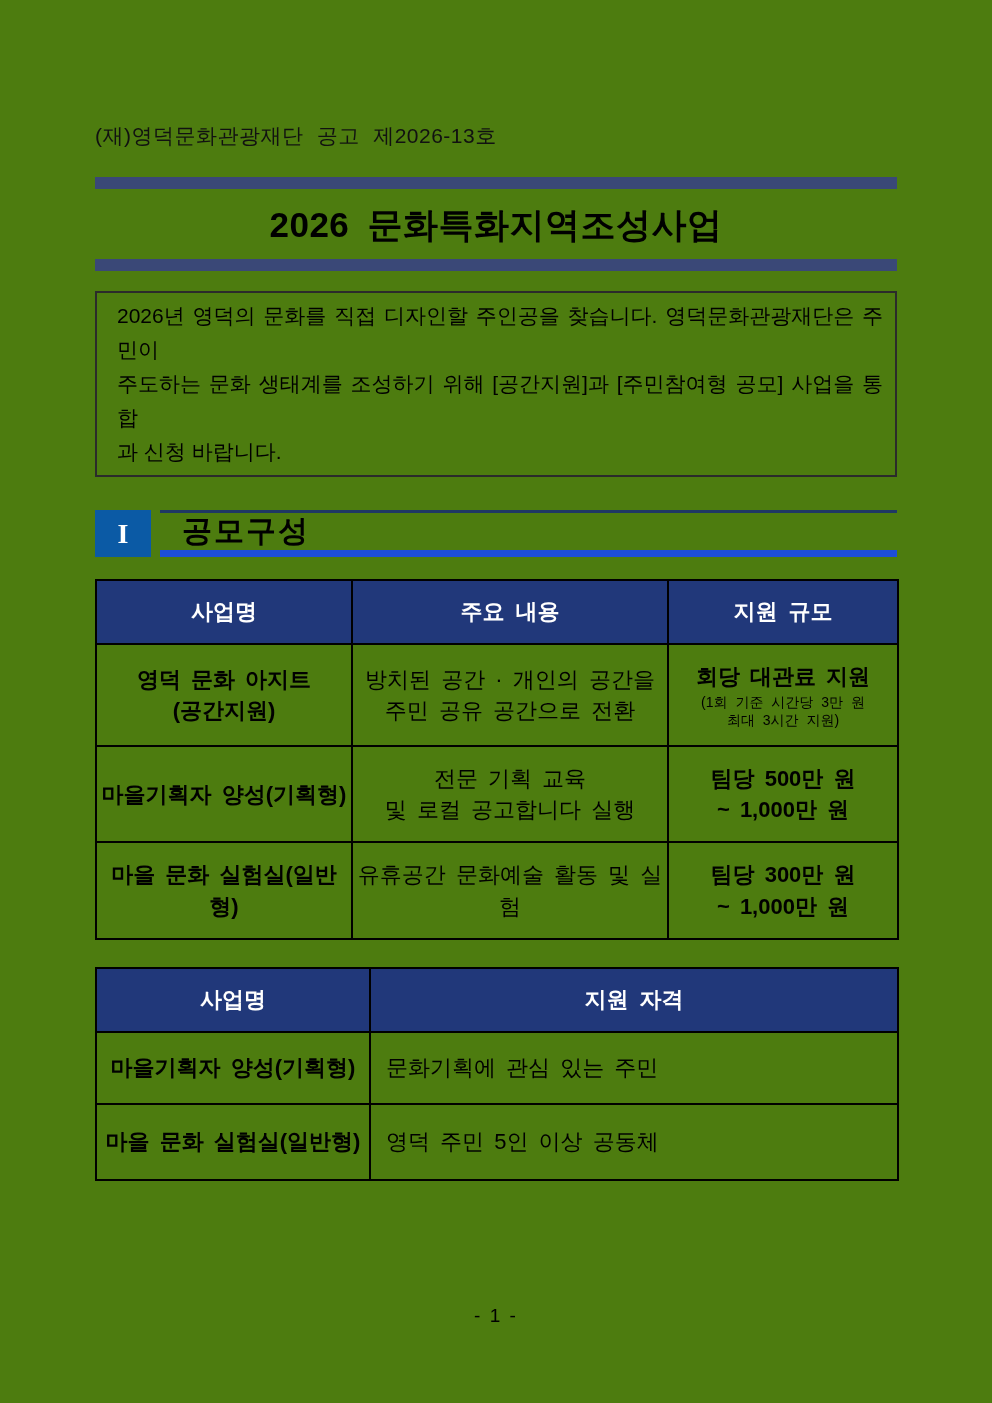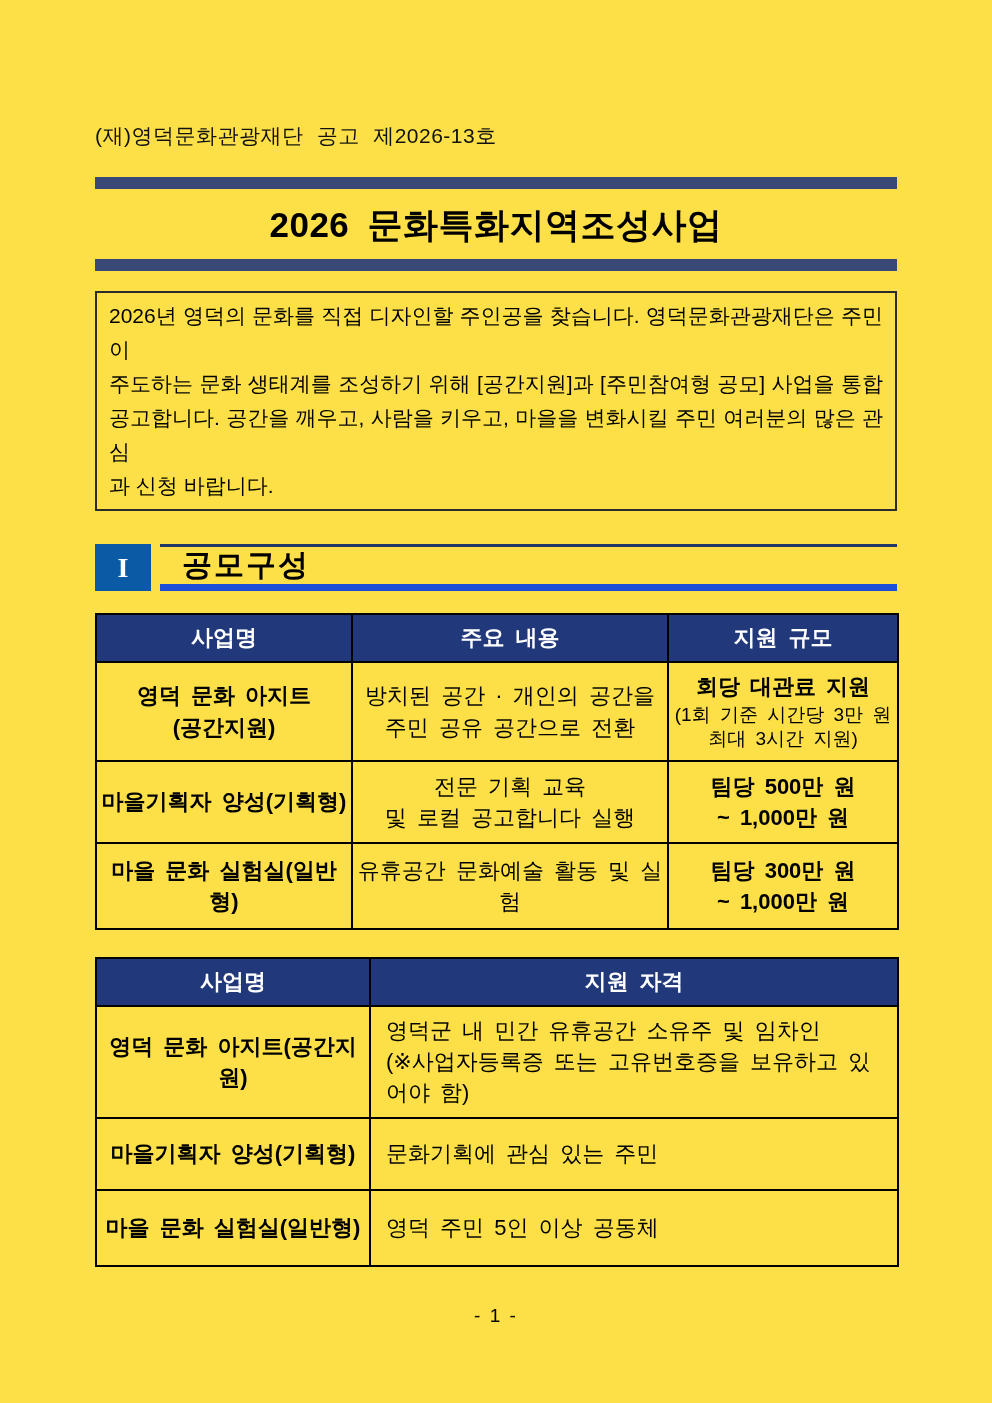--- a/index.html
+++ b/index.html
@@ -2,21 +2,21 @@
 <html lang="ko"><head>
 <meta charset="utf-8">
 <style>
   * { margin: 0; padding: 0; box-sizing: border-box; }
   html, body { background: #ffffff; }
   body { font-family: "Liberation Sans", "DejaVu Sans", sans-serif; color: #000; }
   .page {
     position: relative;
     width: 992px;
     height: 1403px;
-    background: #fde047;
+    background: #4d7c0f;
     overflow: hidden;
   }
   .content {
     position: relative;
     margin: 0 auto;
     width: 802px;
     padding-top: 122px;
   }
   
   .doc-number {
@@ -38,21 +38,21 @@
     font-weight: 800;
     letter-spacing: 0.5px;
     word-spacing: 8px;
     line-height: 1.38;
     color: #000;
   }
   
   .intro-box {
     margin-top: 20px;
     border: 2px solid #2b2b2b;
-    padding: 6px 12px 6px 12px;
+    padding: 6px 12px 6px 20px;
   }
   .intro-line {
     font-size: 21px;
     line-height: 34px;
     text-align: justify;
     text-align-last: justify;
     color: #000;
   }
   .intro-line.last { text-align-last: left; }
   
@@ -95,38 +95,38 @@
     margin-top: 22px;
     width: 802px;
     border-collapse: collapse;
     table-layout: fixed;
   }
   table.doc-table.second { margin-top: 27px; }
   .doc-table th, .doc-table td {
     border: 2px solid #000;
     vertical-align: middle;
     text-align: center;
-    padding: 8px 4px;
+    padding: 16px 4px;
   }
   .doc-table th {
     background: #21387a;
     color: #ffffff;
     font-size: 22px;
     font-weight: 700;
     word-spacing: 5px;
     height: 45px;
   }
   .doc-table td {
     font-size: 22px;
     word-spacing: 4px;
     line-height: 1.42;
   }
   td.cell-bold { font-weight: 700; }
   td.cell-left { text-align: left; padding-left: 15px; padding-right: 8px; }
-  .cell-note { font-size: 19px; font-weight: 400; line-height: 1.3; }
+  .cell-note { font-size: 14px; font-weight: 400; line-height: 1.3; }
   .row-tall-1 td { height: 72px; }
   .row-tall-2 td { height: 82px; }
   .row-tall-3 td { height: 86px; }
   .row2-1 td { height: 96px; }
   .row2-2 td { height: 72px; }
   .row2-3 td { height: 76px; }
   
   .page-number {
     position: absolute;
     top: 1305px;
@@ -150,21 +150,20 @@
       <div class="title-bar"></div>
       <div class="doc-title">
         <div>2026 문화특화지역조성사업</div>
       </div>
       <div class="title-bar"></div>
     </div>
 
     <div class="intro-box">
       <div class="intro-line">2026년 영덕의 문화를 직접 디자인할 주인공을 찾습니다. 영덕문화관광재단은 주민이</div>
       <div class="intro-line">주도하는 문화 생태계를 조성하기 위해 [공간지원]과 [주민참여형 공모] 사업을 통합</div>
-      <div class="intro-line">공고합니다. 공간을 깨우고, 사람을 키우고, 마을을 변화시킬 주민 여러분의 많은 관심</div>
       <div class="intro-line last">과 신청 바랍니다.</div>
     </div>
 
     <div class="section-heading first">
       <div class="section-numeral-box">I</div>
       <div class="section-title-wrap">
         <div class="section-title">공모구성</div>
       </div>
     </div>
 
@@ -233,29 +232,20 @@
         <col style="width:274px">
         <col style="width:528px">
       </colgroup>
       <thead>
         <tr>
           <th>사업명</th>
           <th>지원 자격</th>
         </tr>
       </thead>
       <tbody>
-        <tr class="row2-1">
-          <td class="cell-bold">
-            <div>영덕 문화 아지트(공간지원)</div>
-          </td>
-          <td class="cell-left">
-            <div>영덕군 내 민간 유휴공간 소유주 및 임차인</div>
-            <div>(※사업자등록증 또는 고유번호증을 보유하고 있어야 함)</div>
-          </td>
-        </tr>
         <tr class="row2-2">
           <td class="cell-bold">
             <div>마을기획자 양성(기획형)</div>
           </td>
           <td class="cell-left">
             <div>문화기획에 관심 있는 주민</div>
           </td>
         </tr>
         <tr class="row2-3">
           <td class="cell-bold">

